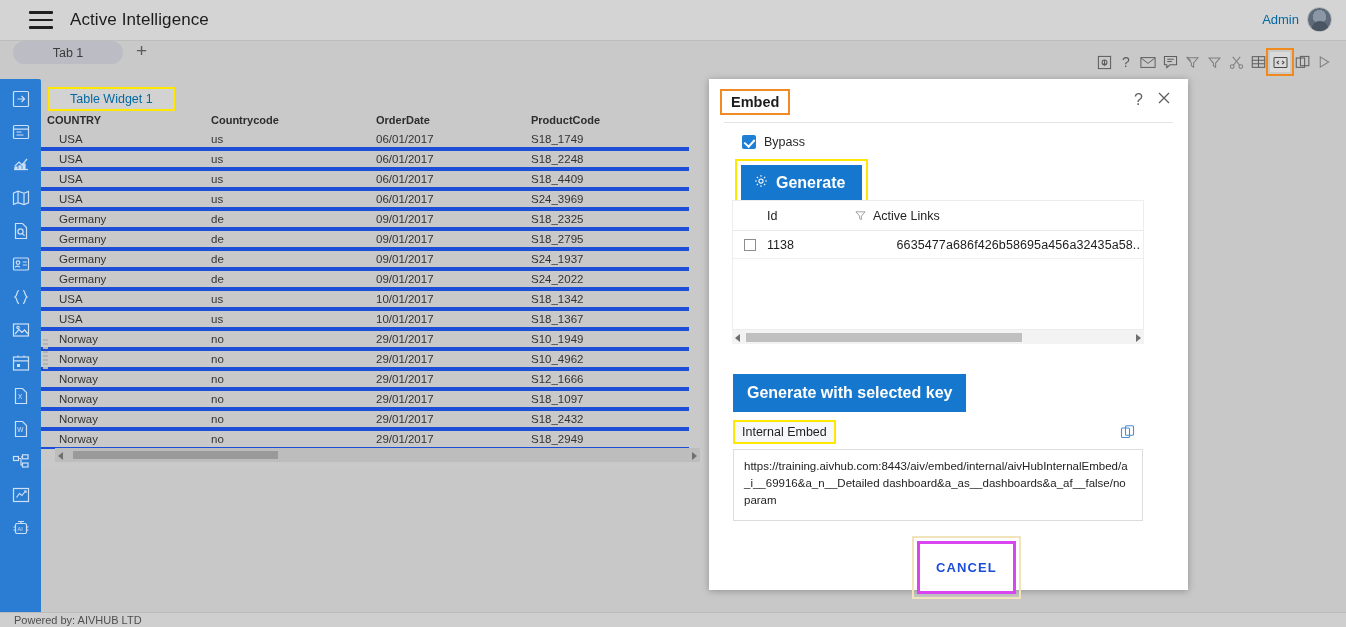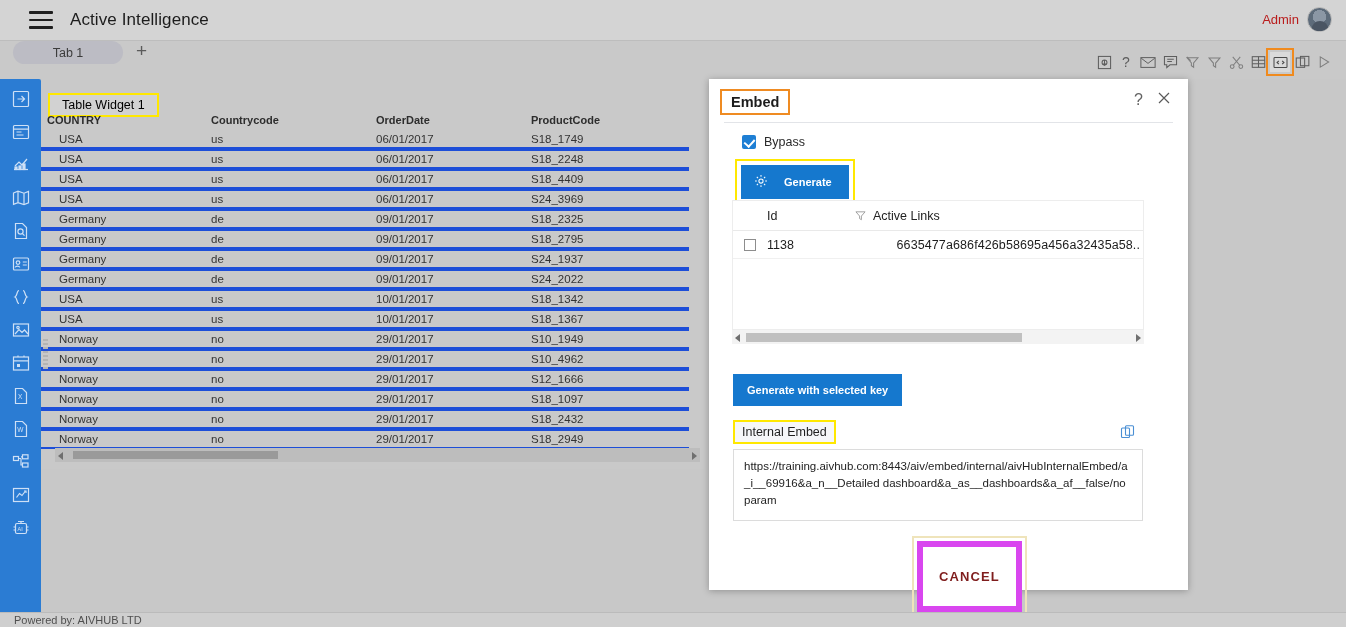--- a/index.html
+++ b/index.html
@@ -17,21 +17,21 @@
   .appbar{
     position:absolute; left:0; top:0; width:1346px; height:41px;
     background:#d4d4d4; display:flex; align-items:center;
     border-bottom:1px solid #bdbdbd;
   }
   .hamburger{ margin-left:29px; width:24px; height:18px; display:flex;
     flex-direction:column; justify-content:space-between; cursor:pointer;}
   .hamburger span{ display:block; height:2.6px; background:#1f1f1f; border-radius:1px;}
   .app-title{ margin-left:17px; font-size:17px; color:#1c1c1c; letter-spacing:.1px;}
   .admin-wrap{ position:absolute; right:14px; top:7px; display:flex; align-items:center; gap:8px;}
-  .admin-name{ font-size:13px; color:#b91c1c;}
+  .admin-name{ font-size:13px; color:#0369a1;}
   .avatar{ width:25px; height:25px; border-radius:50%;
     background:radial-gradient(circle at 50% 38%, #8b97a5 0 36%, #5d6b7a 37% 100%);
     border:1px solid #b5b5b5; position:relative; overflow:hidden;}
   .avatar:after{ content:""; position:absolute; left:50%; top:55%;
     transform:translateX(-50%); width:17px; height:13px; border-radius:9px 9px 0 0;
     background:#4a5563;}
 
   
   .tabstrip{ position:absolute; left:0; top:41px; width:1346px; height:38px;
     background:#c9c9c9; display:flex; align-items:flex-start;}
@@ -51,22 +51,22 @@
     background:#2b7cd3; display:flex; flex-direction:column; align-items:center;
     padding-top:10px; gap:13px; border-top-right-radius:2px;}
   .rail-ic{ width:20px; height:20px; opacity:.92; cursor:pointer;}
   .rail-ic svg{ display:block;}
 
   
   .canvas{ position:absolute; left:41px; top:79px; width:1305px; height:533px;
     background:#c8c8c8;}
   .widget{ position:absolute; left:0px; top:0px; width:663px; height:390px;
     background:#c9c9c9;}
-  .widget-title{ position:absolute; left:7px; top:14px; font-size:12.5px; color:#000000;
-    padding:3px 12px; border:2.5px solid #ffe800; background:#d2d2d2;}
+  .widget-title{ position:absolute; left:7px; top:8px; font-size:12.5px; color:#0369a1;
+    padding:3px 20px; border:2.5px solid #ffe800; background:#d2d2d2;}
   .thead{ position:absolute; left:0; top:30px; width:648px; height:22px;
     display:flex; font-size:11px; color:#2d2d2d; font-weight:bold; align-items:center;}
   .tbody{ position:absolute; left:0; top:52px; width:648px; height:318px; overflow:hidden;}
   .trow{ height:20px; display:flex; align-items:center; font-size:11.5px; color:#333;
     border-bottom:4px solid #1d4ed8;}
   .c0{ width:170px; padding-left:18px;}
   .c1{ width:165px;}
   .c2{ width:155px;}
   .c3{ width:150px;}
   .thead .c0{ padding-left:6px;}
@@ -103,22 +103,22 @@
   .dlg-sep{ position:absolute; left:15px; top:43px; width:449px; height:1px; background:#e2e4e8;}
 
   .chk-row{ position:absolute; left:33px; top:56px; display:flex; align-items:center; gap:8px;}
   .cb{ width:14px; height:14px; background:#1e7fd4; border-radius:2px; position:relative;
     cursor:pointer;}
   .cb:after{ content:""; position:absolute; left:3.5px; top:1.5px; width:5px; height:8px;
     border:solid #fff; border-width:0 2px 2px 0; transform:rotate(42deg);}
   .chk-lbl{ font-size:12.5px; color:#2a2a2a;}
 
   .gen-wrap{ position:absolute; left:26px; top:80px; padding:4px; border:2.5px solid #ffe800;}
-  .btn-blue{ background:#1578ce; color:#fff; border:none; font-size:11px; font-weight:bold;
-    display:flex; align-items:center; gap:16px; cursor:pointer; font-family:inherit;}
+  .btn-blue{ background:#1578ce; color:#fff; border:none; font-size:16px; font-weight:bold;
+    display:flex; align-items:center; gap:8px; cursor:pointer; font-family:inherit;}
   .gen-btn{ padding:9px 17px 9px 13px;}
 
   .grid{ position:absolute; left:23px; top:121px; width:412px; height:130px;
     background:#fff; border:1px solid #ededed;}
   .grid-head{ height:30px; display:flex; align-items:center; border-bottom:1px solid #e9e9e9;
     font-size:12.5px; color:#222;}
   .gh-cb{ width:34px;}
   .gh-id{ width:80px;}
   .gh-filter{ width:26px; display:flex; justify-content:center; align-items:center;}
   .grid-row{ height:28px; display:flex; align-items:center; border-bottom:1px solid #f0f0f0;
@@ -137,22 +137,22 @@
 
   .lbl-internal{ position:absolute; left:733px; top:420px; font-size:12.5px; color:#1f1f1f;
     padding:3px 7px; border:2.5px solid #ffe800; background:#f6f7f9;}
   .copy-ic{ position:absolute; left:1120px; top:424px; width:16px; height:16px; cursor:pointer;}
   .url-box{ position:absolute; left:733px; top:449px; width:410px; height:72px;
     background:#fff; border:1px solid #dcdcdc; padding:8px 10px; font-size:11.5px;
     color:#232323; line-height:17px; word-break:break-all; overflow:hidden;}
 
   .cancel-wrap{ position:absolute; left:912px; top:536px; padding:3px;
     border:2.5px solid #efe4bb;}
-  .cancel-btn{ background:#fff; border:6px solid #d946ef; color:#7f1d1d; font-size:13px;
-    font-weight:bold; letter-spacing:1.1px; padding:22px 16px; cursor:pointer;
+  .cancel-btn{ background:#fff; border:3px solid #d946ef; color:#1d4ed8; font-size:13px;
+    font-weight:bold; letter-spacing:1.1px; padding:16px 16px; cursor:pointer;
     font-family:inherit;}
 
   
   .footer{ position:absolute; left:0; bottom:0; width:1346px; height:15px;
     background:#cfcfcf; border-top:1px solid #bbb;}
   .footer span{ font-size:11px; color:#4f4f4f; margin-left:14px; line-height:15px; display:block;}
 </style>
 </head>
 <body>
 

